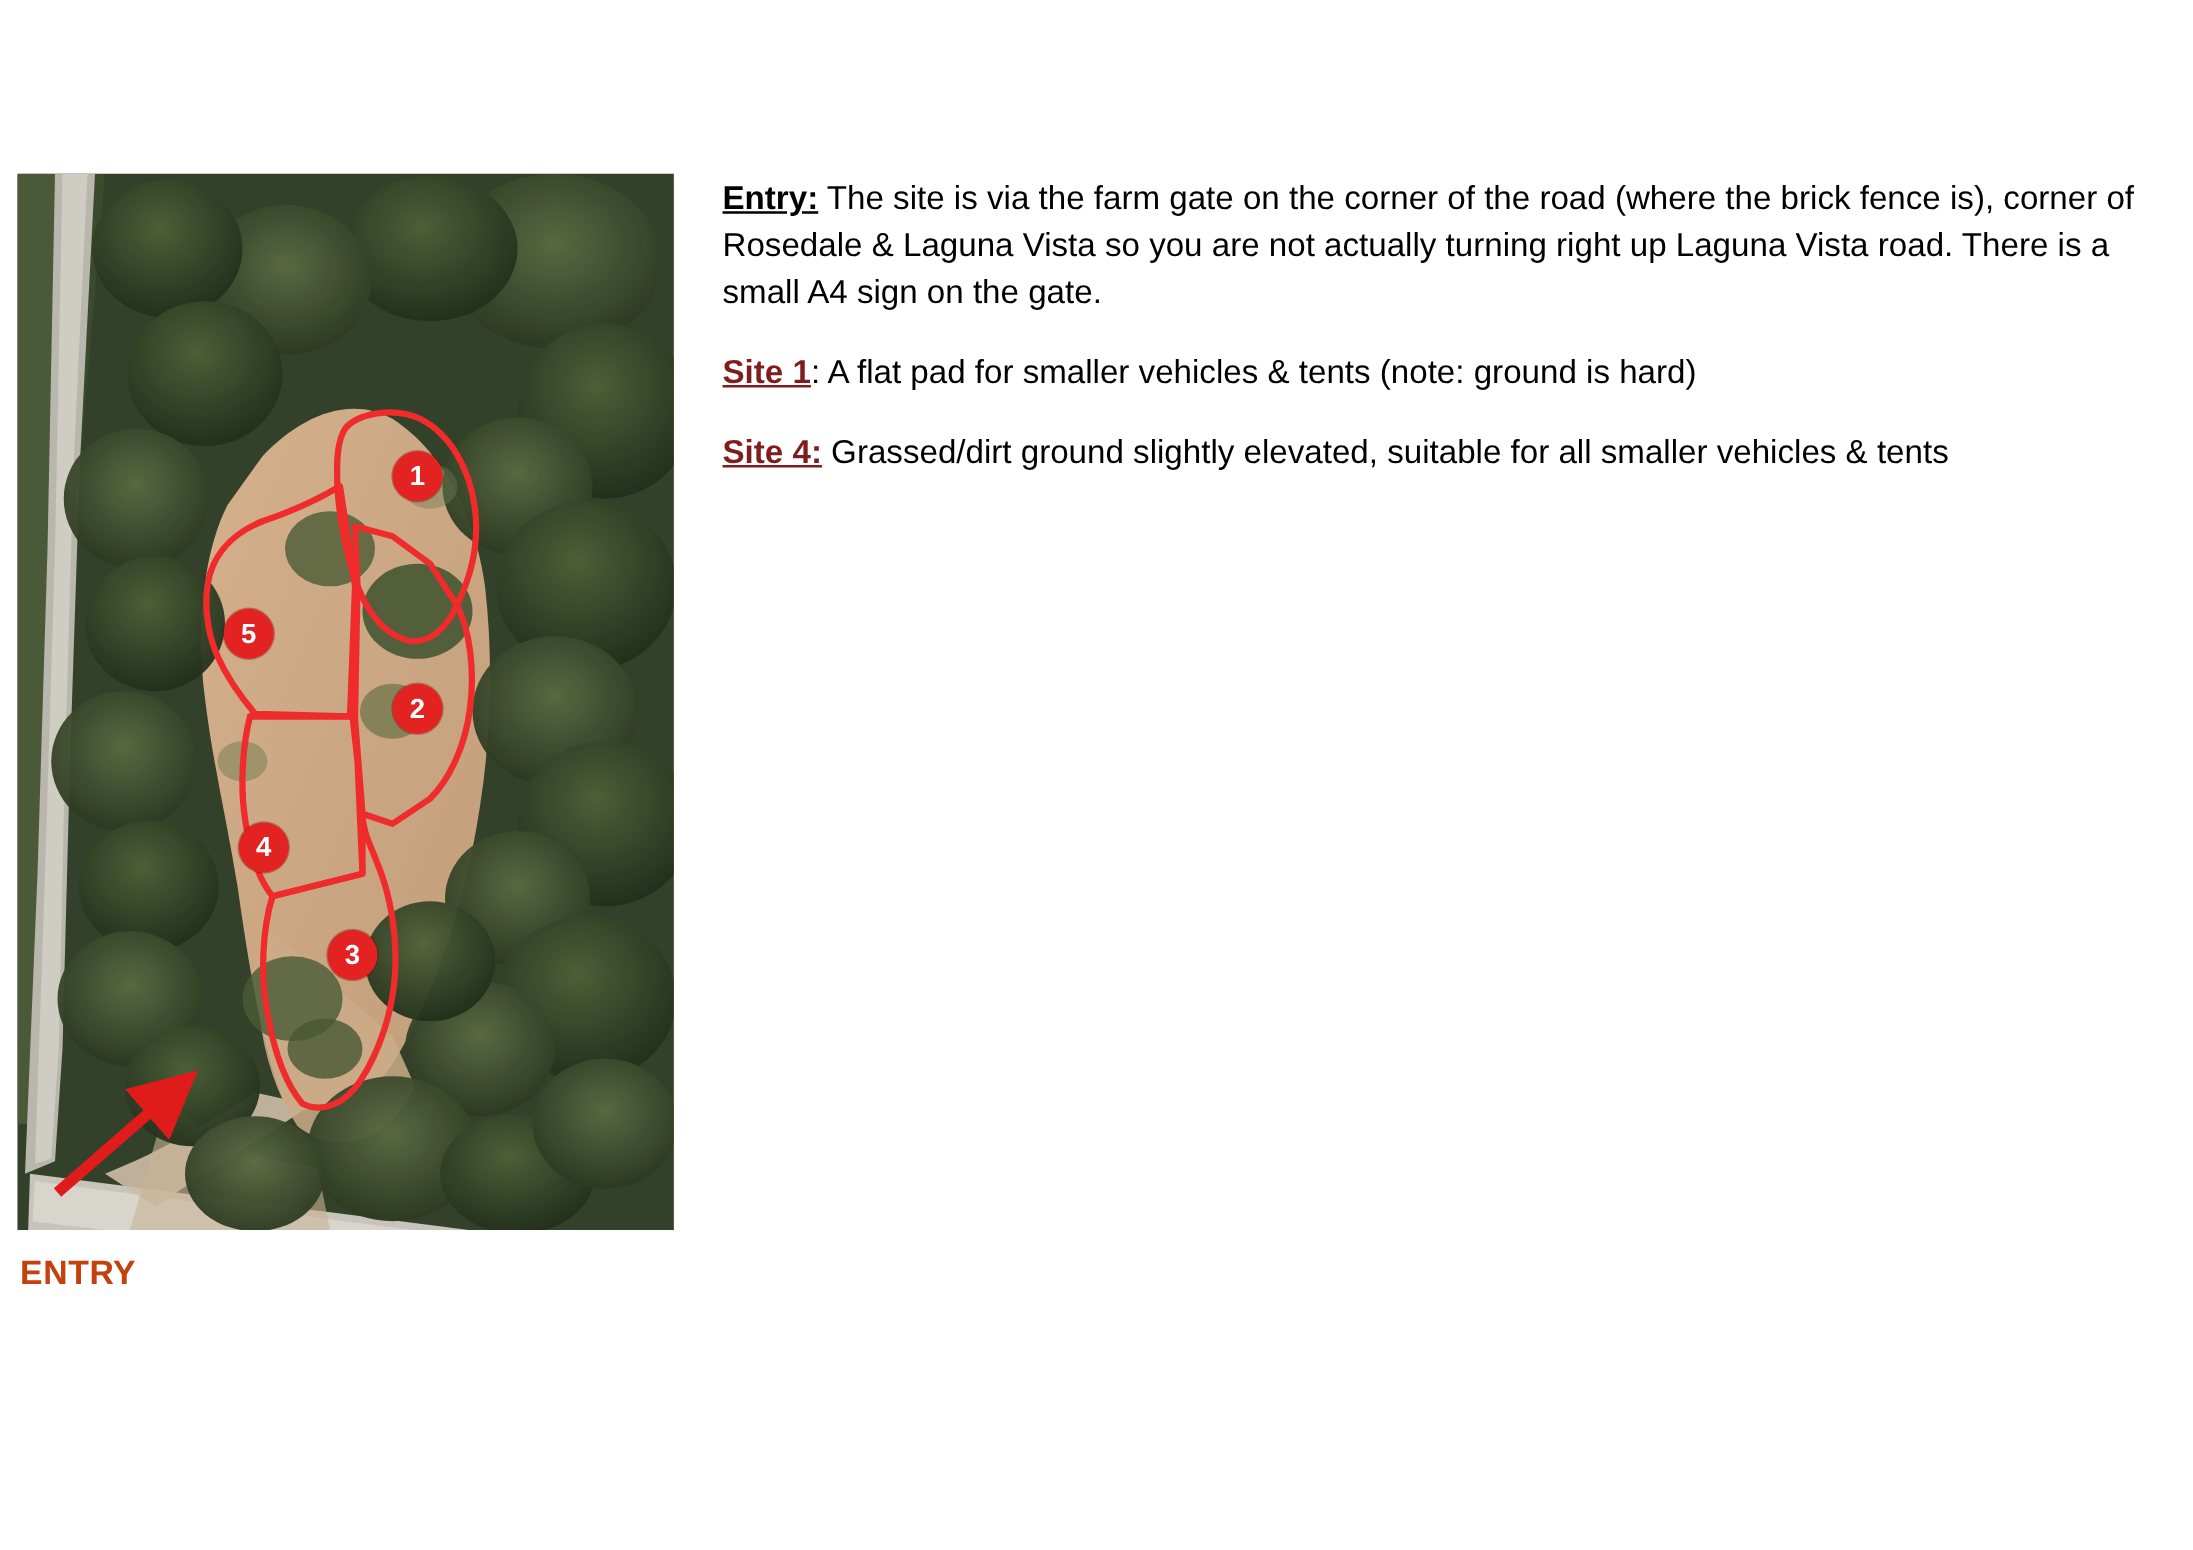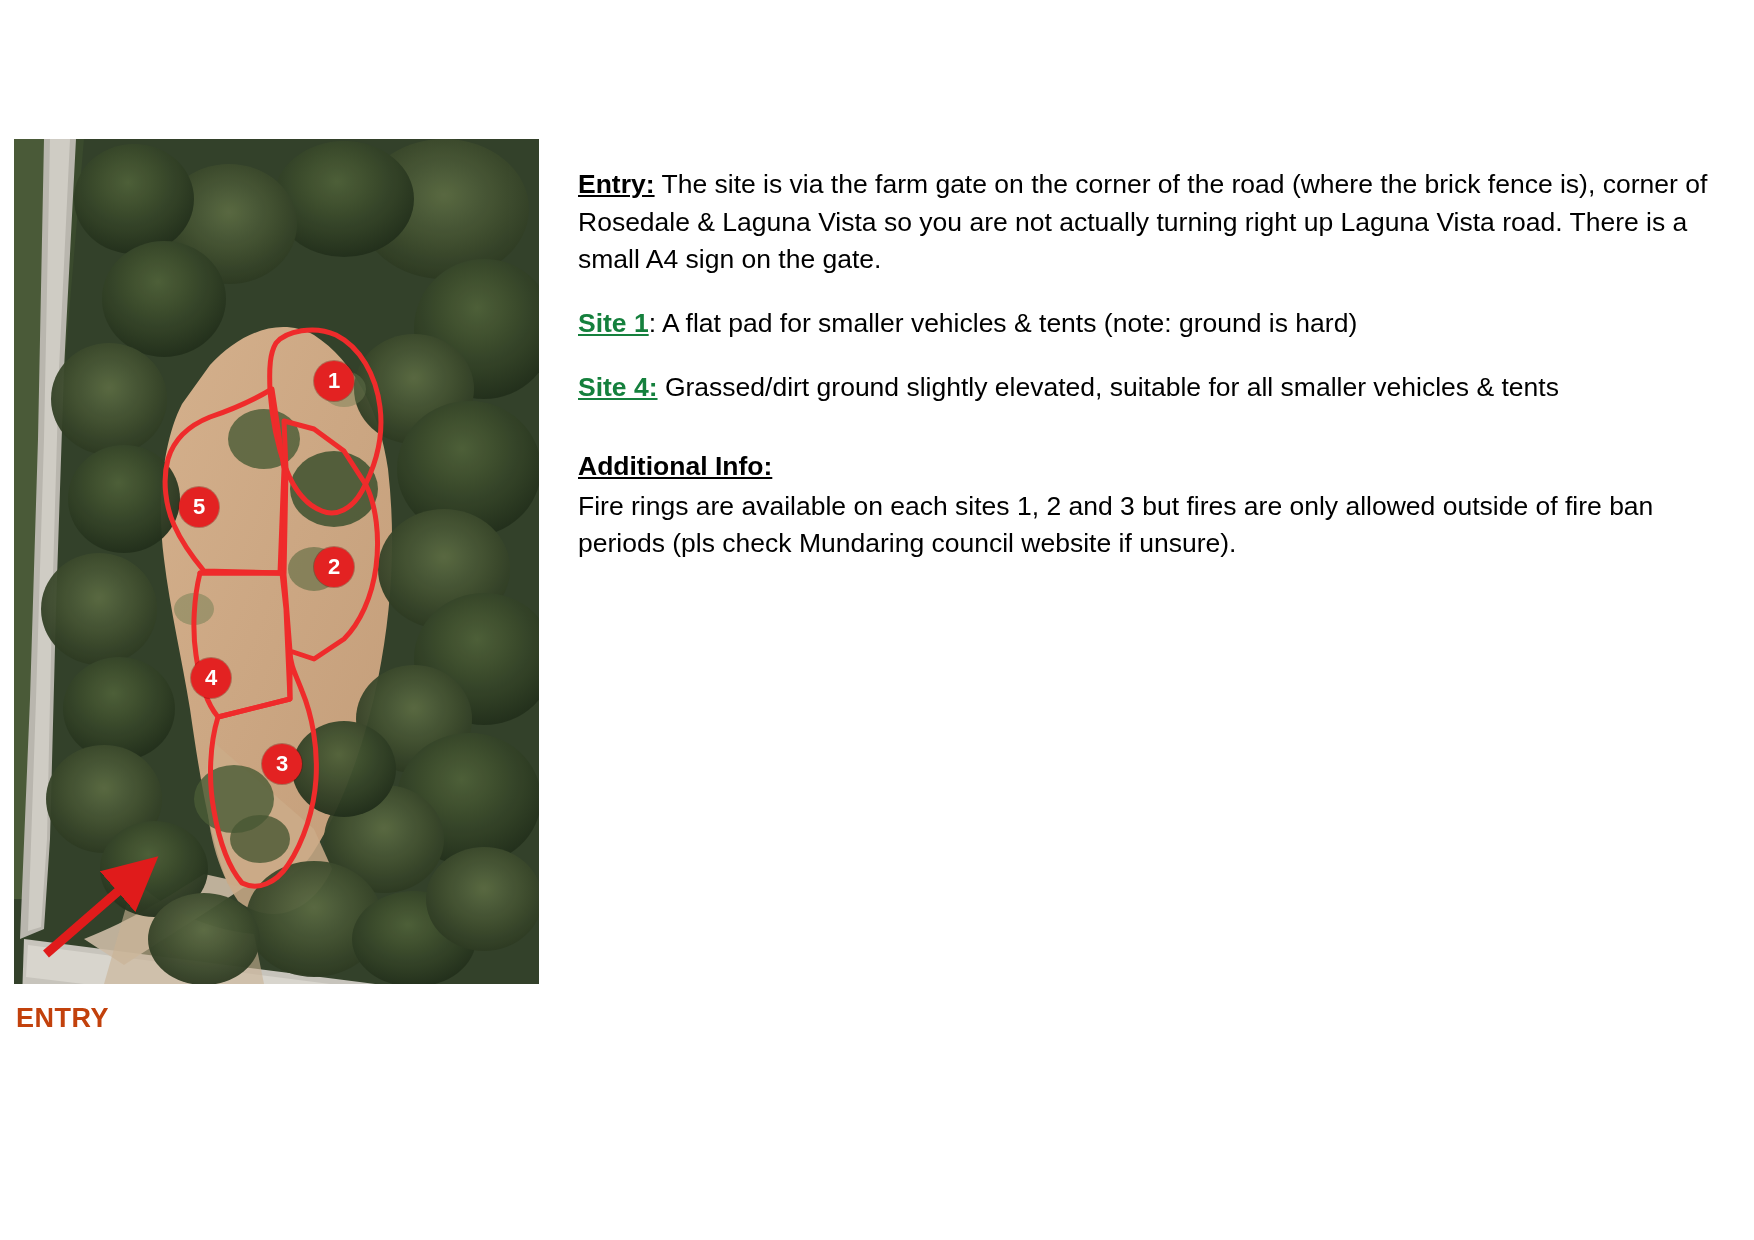--- a/index.html
+++ b/index.html
@@ -58,39 +58,39 @@
     display: flex;
     align-items: center;
     justify-content: center;
     box-shadow: 0 0 0 1px rgba(120,0,0,0.35);
   }
 
   
   .text-col {
     position: absolute;
     left: 578px;
-    top: 166px;
+    top: 140px;
     width: 1140px;
     font-size: 26.5px;
     line-height: 1.42;
   }
   .para {
     margin: 0 0 26px 0;
   }
   .para.tight {
     margin-bottom: 24px;
   }
   .lead-underline {
     font-weight: bold;
     text-decoration: underline;
   }
   .site-lead {
     font-weight: bold;
     text-decoration: underline;
-    color: #15803d;
+    color: #7f1d1d;
   }
   .addl-head {
     font-weight: bold;
     text-decoration: underline;
     display: block;
     margin-bottom: 2px;
   }
   .block-gap {
     height: 18px;
   }
@@ -242,19 +242,16 @@
 
 
 
     <p class="para tight">
       <span class="site-lead">Site 4:</span><span> Grassed/dirt ground slightly elevated, suitable for all smaller vehicles &amp; tents</span>
     </p>
 
 
     <div class="block-gap"></div>
 
-    <p class="para">
-      <span class="addl-head">Additional Info:</span><span>Fire rings are available on each sites 1, 2 and 3 but fires are only allowed outside of fire ban periods (pls check Mundaring council website if unsure).</span>
-    </p>
 
 
   </div>
 </div>
 
 </body></html>

